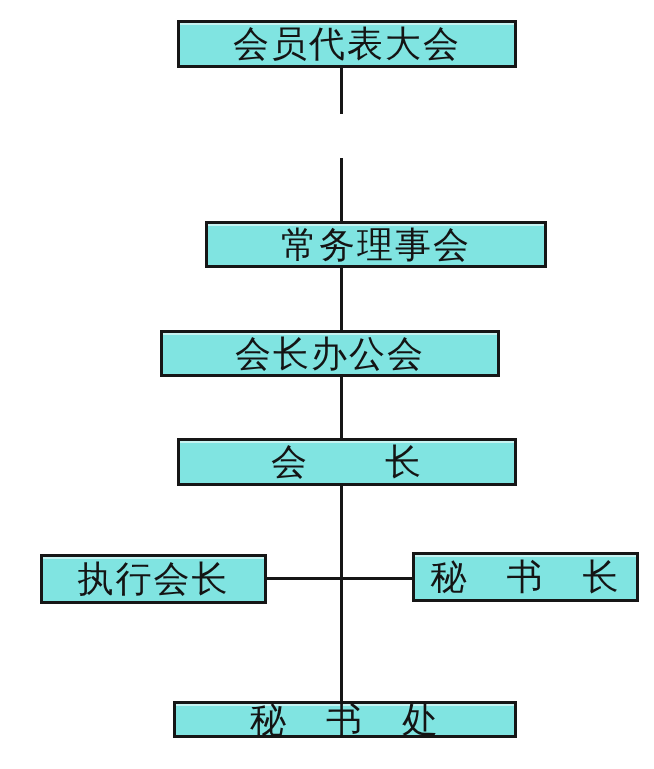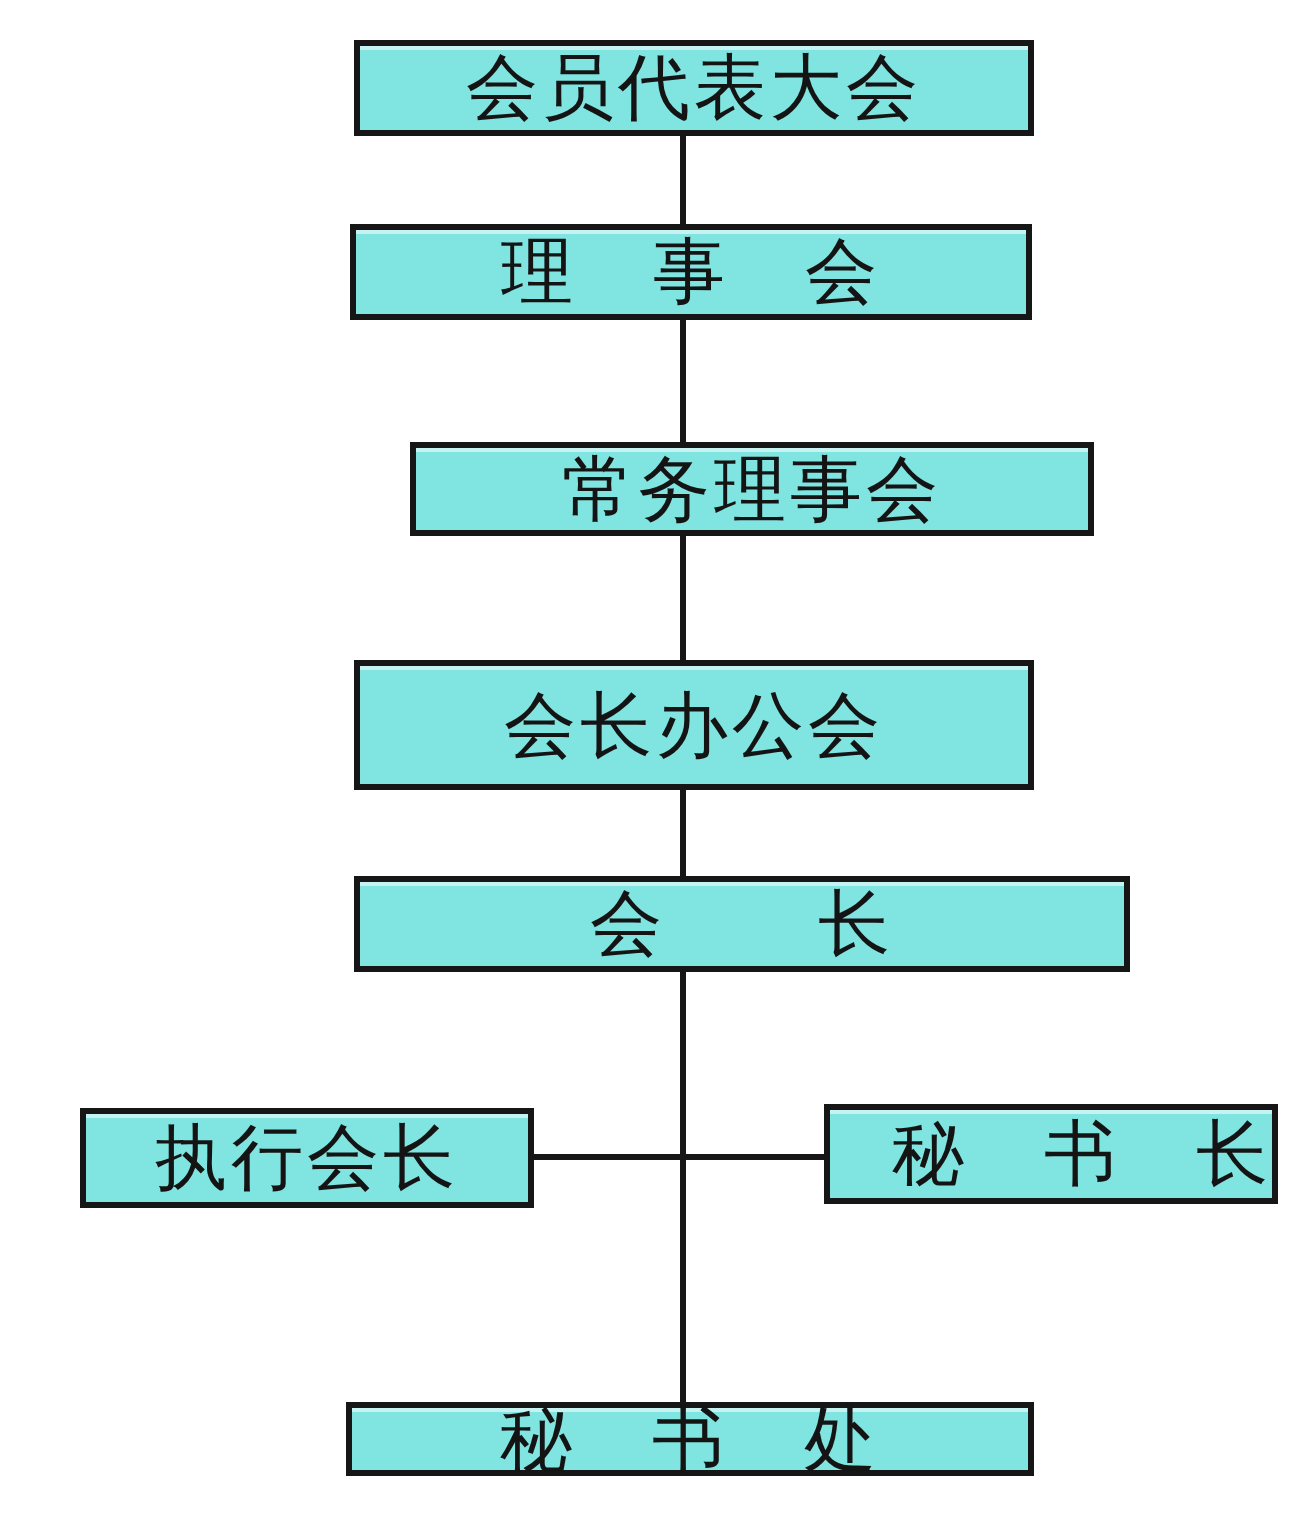--- a/index.html
+++ b/index.html
@@ -37,24 +37,24 @@
   }
   .hline {
     position: absolute;
     height: 3px;
     background: #161616;
   }
   
   .n-member-congress     { left: 177px; top: 20px;  width: 340px; height: 48px; }
   .n-council             { left: 175px; top: 112px; width: 341px; height: 48px; }
   .n-standing-council    { left: 175px; top: 221px; width: 342px; height: 47px; margin-left: 30px; }
-  .n-president-office    { left: 177px; top: 330px; width: 340px; height: 65px; justify-content: center; }
-  .n-president           { left: 177px; top: 438px; width: 388px; height: 48px; text-align: center; }
+  .n-president-office    { left: 160px; top: 330px; width: 340px; height: 47px; justify-content: center; }
+  .n-president           { left: 177px; top: 438px; width: 340px; height: 48px; text-align: center; }
   .n-executive-president { left: 40px;  top: 554px; width: 227px; height: 50px; }
-  .n-secretary-general   { left: 412px; top: 552px; width: 227px; height: 50px; justify-content: flex-end; }
+  .n-secretary-general   { left: 412px; top: 552px; width: 227px; height: 50px; }
   .n-secretariat         { left: 173px; top: 701px; width: 344px; height: 37px; }
   
   .v1 { left: 340px; top: 66px;  height: 48px; }
   .v2 { left: 340px; top: 158px; height: 65px; }
   .v3 { left: 340px; top: 266px; height: 66px; }
   .v4 { left: 340px; top: 375px; height: 65px; }
   .v5 { left: 340px; top: 484px; height: 219px; }
   .h1 { left: 265px; top: 577px; width: 149px; }
 </style>
 </head>
@@ -66,23 +66,20 @@
   <div class="vline v2"></div>
   <div class="vline v3"></div>
   <div class="vline v4"></div>
   <div class="vline v5"></div>
   <div class="hline h1"></div>
 
   <div class="node n-member-congress">
     <span>会员代表大会</span>
   </div>
 
-  <div class="node n-council">
-    <span>理　事　会</span>
-  </div>
 
   <div class="node n-standing-council">
     <span>常务理事会</span>
   </div>
 
   <div class="node n-president-office">
     <span>会长办公会</span>
   </div>
 
   <div class="node n-president">

